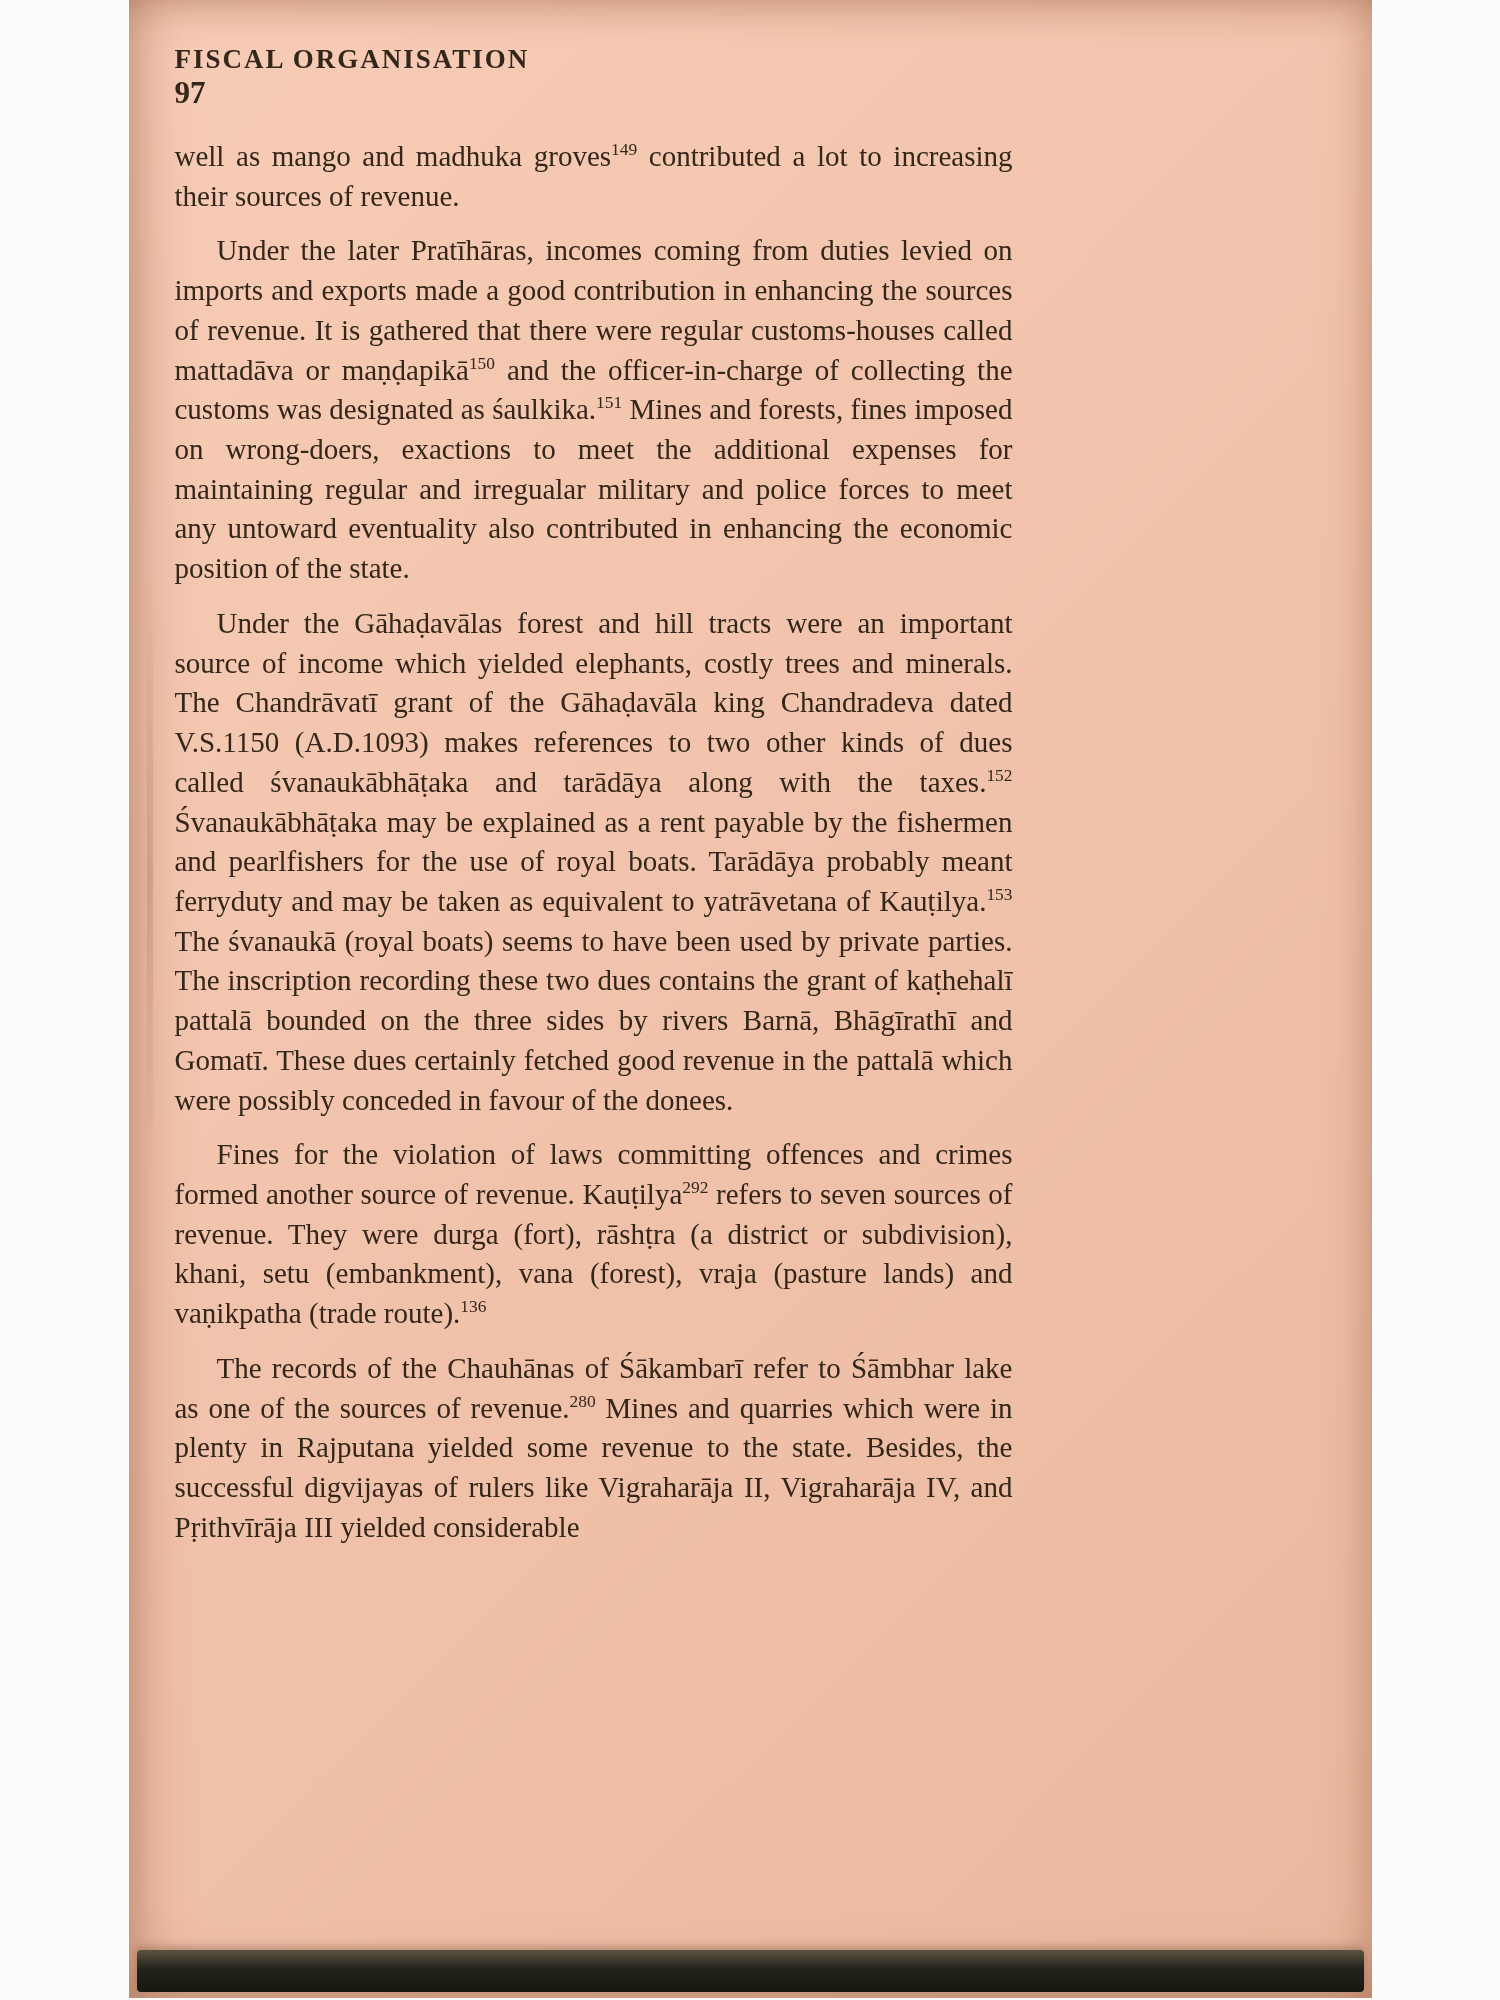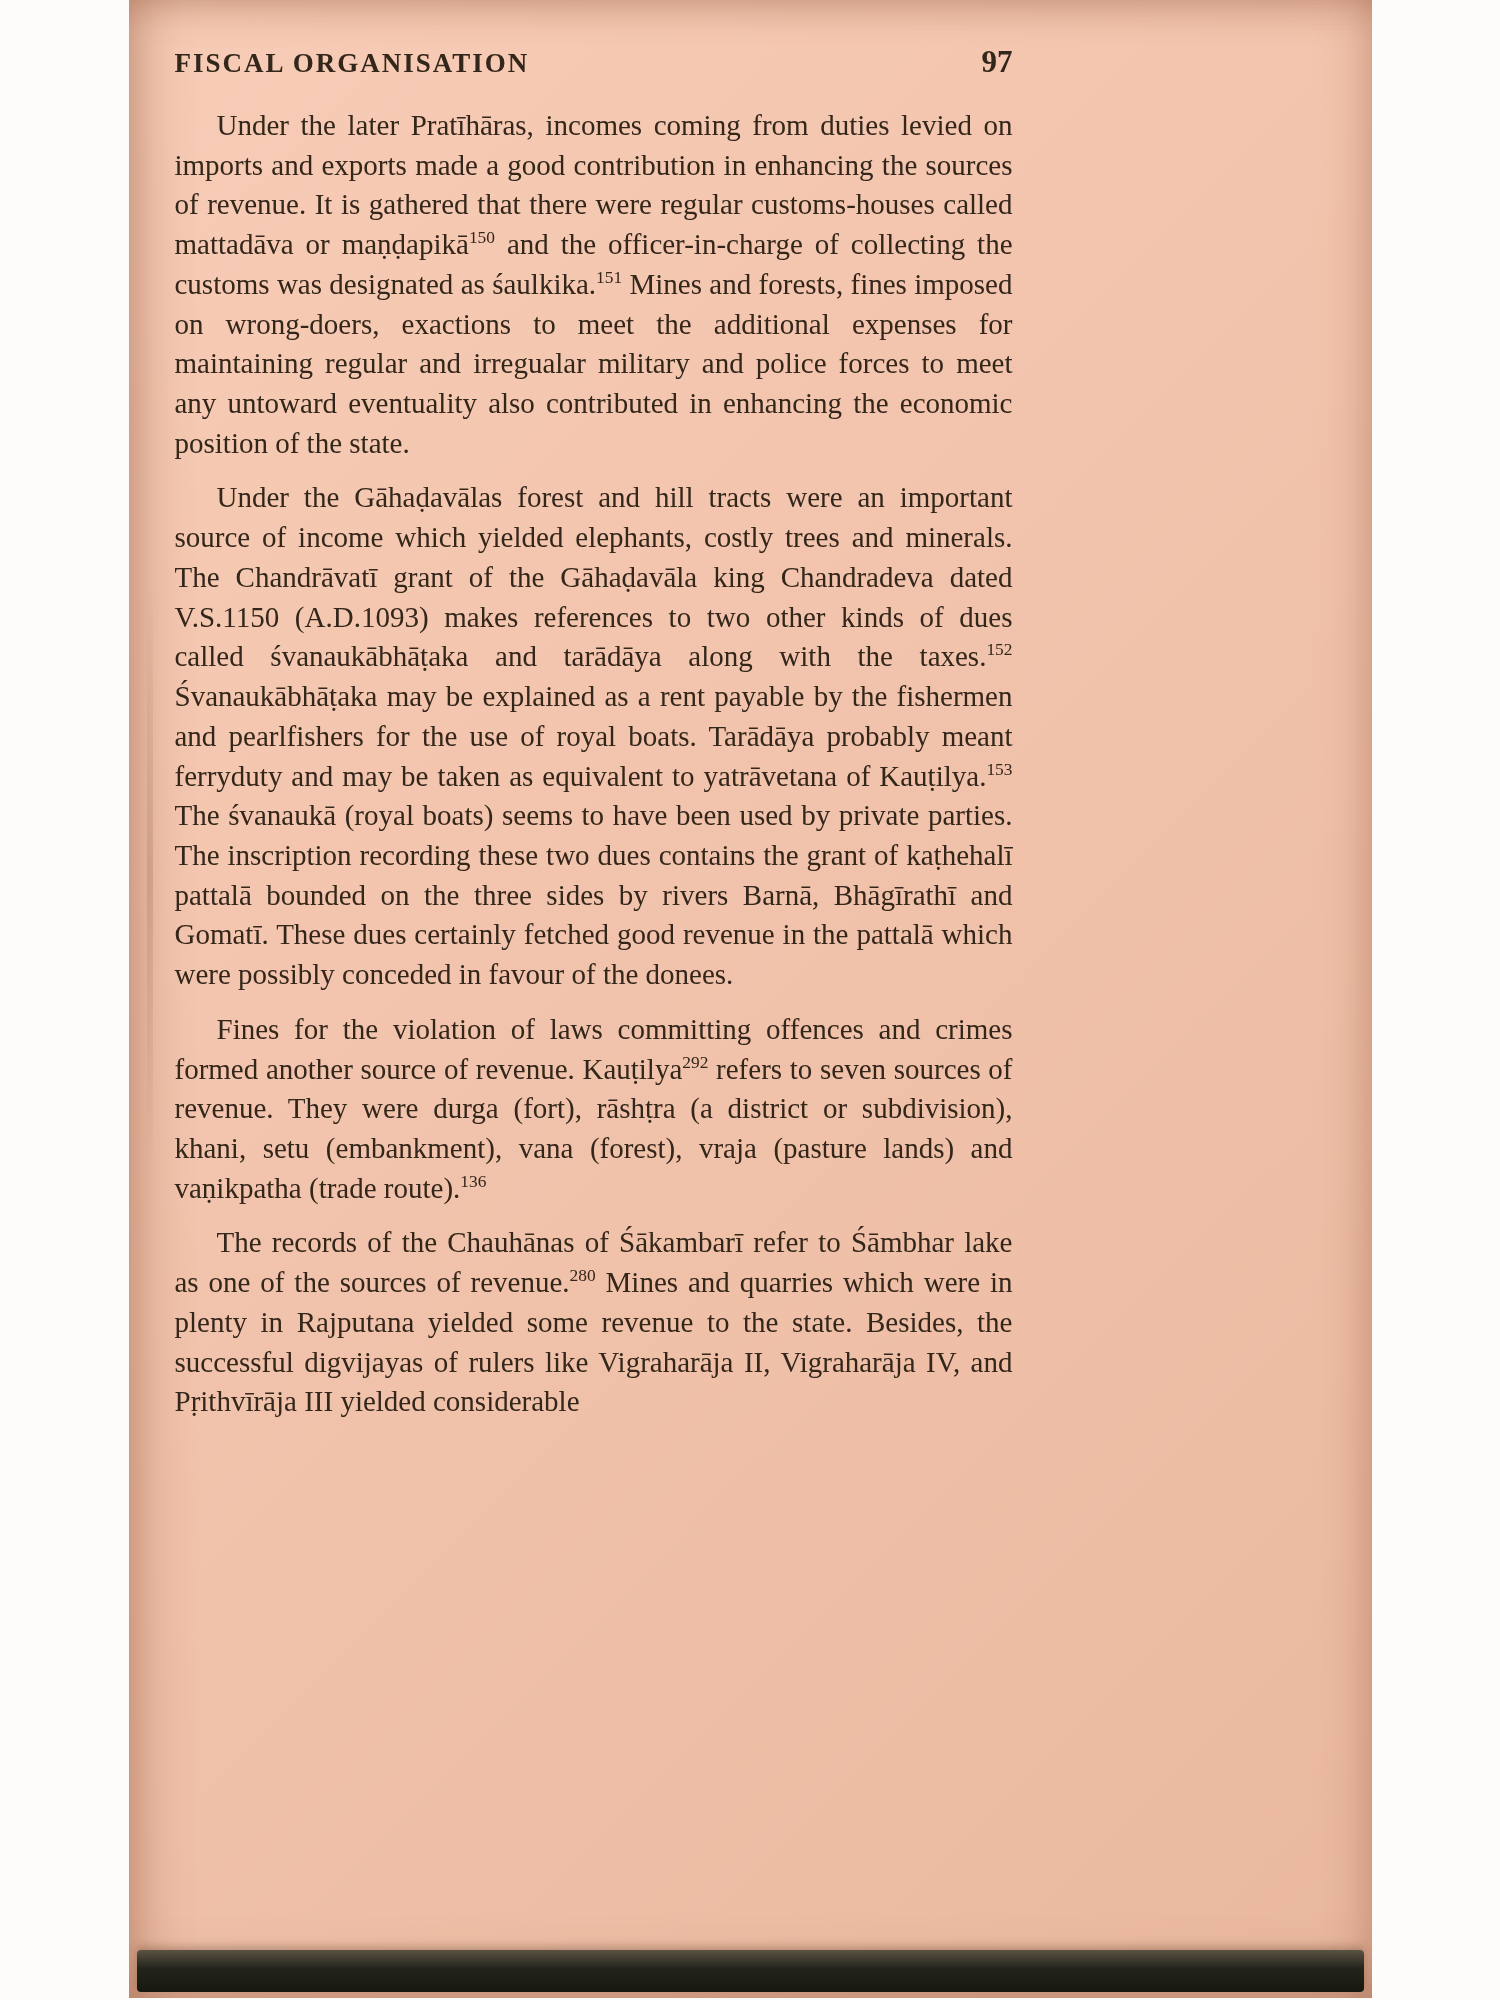--- a/index.html
+++ b/index.html
@@ -30,20 +30,21 @@
   }
   .page-inner{
     padding:44px 0 0 46px;
     width:838px;
   }
   .page-head{
     display:flex;
     justify-content:space-between;
     align-items:baseline;
     margin:0 0 26px 0;
+    flex-direction:column;
   }
   .running-title{
     font-weight:bold;
     font-size:27px;
     letter-spacing:2px;
     color:var(--ink);
   }
   .page-number{
     font-weight:bold;
     font-size:31px;
@@ -92,20 +93,21 @@
 <body>
 
 <div class="scan">
   <div class="gutter-shadow"></div>
   <div class="page-inner">
     <div class="page-head">
       <span class="running-title">FISCAL ORGANISATION</span>
       <span class="page-number">97</span>
     </div>
     <div class="text-block" id="text-block">
+        <p class="para">well as mango and madhuka groves<sup>149</sup> contributed a lot to increasing their sources of revenue.</p>
         <p class="para indent">Under the later Pratīhāras, incomes coming from duties levied on imports and exports made a good contribution in enhancing the sources of revenue.  It is gathered that there were regular customs-houses called mattadāva or maṇḍapikā<sup>150</sup> and the officer-in-charge of collecting the customs was designated as śaulkika.<sup>151</sup>  Mines and forests, fines imposed on wrong-doers, exactions to meet the additional expenses for maintaining regular and irregualar military and police forces to meet any untoward eventuality also contributed in enhancing the economic position of the state.</p>
         <p class="para indent">Under the Gāhaḍavālas forest and hill tracts were an important source of income which yielded elephants, costly trees and minerals.  The Chandrāvatī grant of the Gāhaḍavāla king Chandradeva dated V.S.1150 (A.D.1093) makes references to two other kinds of dues called śvanaukābhāṭaka and tarādāya along with the taxes.<sup>152</sup>  Śvanaukābhāṭaka may be explained as a rent payable by the fishermen and pearlfishers for the use of royal boats.  Tarādāya probably meant ferryduty and may be taken as equivalent to yatrāvetana of Kauṭilya.<sup>153</sup>  The śvanaukā (royal boats) seems to have been used by private parties.  The inscription recording these two dues contains the grant of kaṭhehalī pattalā bounded on the three sides by rivers Barnā, Bhāgīrathī and Gomatī.  These dues certainly fetched good revenue in the pattalā which were possibly conceded in favour of the donees.</p>
         <p class="para indent">Fines for the violation of laws committing offences and crimes formed another source of revenue.  Kauṭilya<sup>292</sup> refers to seven sources of revenue.  They were durga (fort), rāshṭra (a district or subdivision), khani, setu (embankment), vana (forest), vraja (pasture lands) and vaṇikpatha (trade route).<sup>136</sup></p>
         <p class="para indent">The records of the Chauhānas of Śākambarī refer to Śāmbhar lake as one of the sources of revenue.<sup>280</sup> Mines and quarries which were in plenty in Rajputana yielded some revenue to the state.  Besides, the successful digvijayas of rulers like Vigraharāja II, Vigraharāja IV, and Pṛithvīrāja III yielded considerable</p>
       </div>
   </div>
   <div class="scan-bottom-edge"></div>
 </div>
 
 </body></html>

